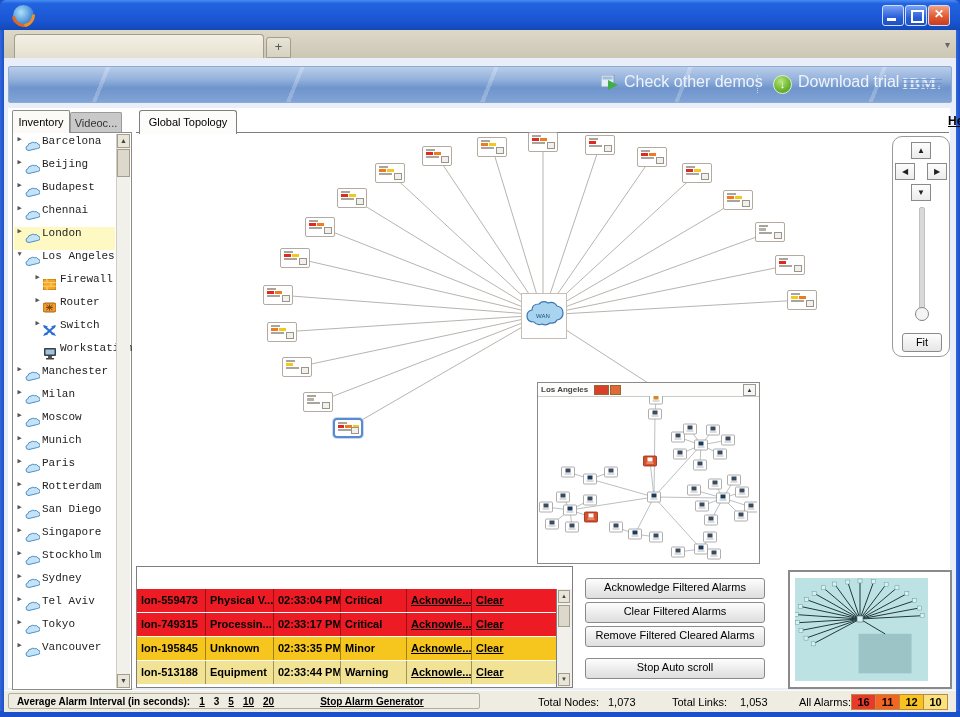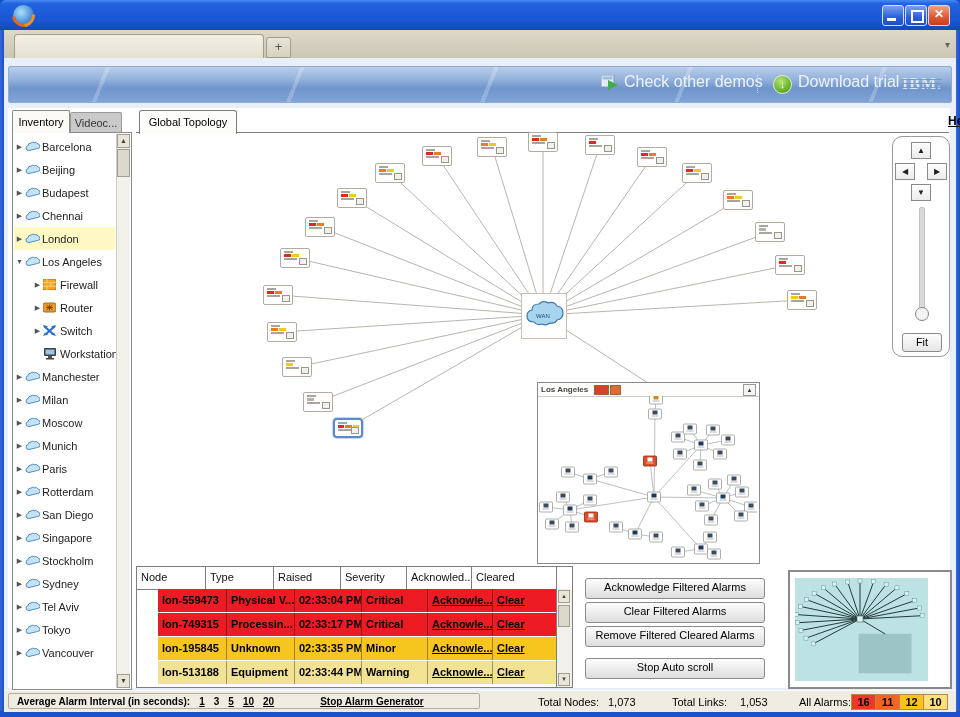--- a/index.html
+++ b/index.html
@@ -52,21 +52,21 @@
   
   .content{position:absolute;left:8px;top:108px;width:942px;height:580px;background:#fff;}
   
   .sidetab{position:absolute;font-size:11px;text-align:center;cursor:pointer;}
   .sidetab.active{left:12px;top:110px;width:56px;height:22px;line-height:22px;background:#fbfaf6;
     border:1px solid #8b8b8b;border-bottom:none;border-radius:2px 2px 0 0;z-index:3;}
   .sidetab.inactive{left:70px;top:112px;width:50px;height:20px;line-height:20px;background:#c9c9c9;
     border:1px solid #9a9a9a;border-bottom:none;border-radius:2px 2px 0 0;color:#333;}
   .treebox{position:absolute;left:12px;top:132px;width:118px;height:556px;background:#fff;border:1px solid #8b8b8b;z-index:2;}
   .tree-items{position:absolute;left:1px;top:2px;width:101px;}
-  .tree-item{height:23px;display:flex;align-items:center;font-size:11px;color:#222;cursor:pointer;}
+  .tree-item{height:23px;display:flex;font-size:11px;color:#222;cursor:pointer;font-family:Liberation Mono, monospace;}
   .tree-item.sel{background:#fef9c3;}
   .tree-item.child{padding-left:18px;}
   .tarrow{width:11px;text-align:center;font-size:7px;color:#555;flex:0 0 11px;}
   .ticon{width:17px;flex:0 0 17px;display:flex;align-items:center;}
   .tlabel{white-space:nowrap;}
   .vscroll{position:absolute;right:1px;top:1px;width:13px;background:#f2f0ea;border-left:1px solid #d0ccc0;}
   .vscroll .sbtn{position:absolute;left:0;width:13px;height:14px;background:#e9e5d9;border:1px solid #a29d8e;
     box-sizing:border-box;text-align:center;font-size:7px;color:#444;line-height:12px;cursor:pointer;}
   .vscroll .thumb{position:absolute;left:0;width:13px;background:#dcd8cb;border:1px solid #a29d8e;box-sizing:border-box;cursor:pointer;}
   
@@ -101,21 +101,21 @@
   .ibadge{position:absolute;top:2px;height:8px;border:1px solid #963;}
   .inset-col{position:absolute;right:3px;top:1px;width:11px;height:10px;border:1px solid #999;background:#f5f5f2;
     text-align:center;font-size:6px;line-height:10px;color:#333;cursor:pointer;}
   
   .atable{position:absolute;left:136px;top:566px;width:437px;height:122px;background:#fff;border:1px solid #7e7e7e;box-sizing:border-box;}
   .ahead{position:absolute;left:0;top:0;right:15px;height:22px;display:grid;
     grid-template-columns:69px 68px 67px 66px 65px 1fr;border-bottom:1px solid #7e7e7e;}
   .ahead div{font-size:11px;color:#111;padding:4px 0 0 4px;border-right:1px solid #7e7e7e;
     white-space:nowrap;overflow:hidden;cursor:pointer;}
   .abody{position:absolute;left:0;top:22px;right:15px;bottom:0;}
-  .arow{height:23px;display:grid;grid-template-columns:69px 68px 67px 66px 65px 1fr;border-bottom:1px solid #fff;margin-left:21px;}
+  .arow{height:23px;display:grid;grid-template-columns:69px 68px 67px 66px 65px 1fr;border-bottom:1px solid #fff;}
   .arow div{font-size:11px;font-weight:bold;color:#000;padding:5px 0 0 4px;border-right:1px solid rgba(0,0,0,.35);
     white-space:nowrap;overflow:hidden;}
   .arow a{color:#000;text-decoration:underline;cursor:pointer;}
   .arow.critical{background:#ed1c24;}
   .arow.minor{background:#f6c51e;}
   .arow.warning{background:#f2e394;}
   .atbl-scroll{position:absolute;right:0;top:22px;bottom:0;width:15px;background:#f2f0ea;border-left:1px solid #7e7e7e;}
   .atbl-scroll .sbtn{position:absolute;left:1px;width:12px;height:13px;background:#e9e5d9;border:1px solid #a29d8e;
     box-sizing:border-box;text-align:center;font-size:6px;color:#444;line-height:11px;cursor:pointer;}
   .atbl-scroll .thumb{position:absolute;left:1px;top:16px;width:12px;height:22px;background:#dcd8cb;border:1px solid #a29d8e;box-sizing:border-box;cursor:pointer;}
@@ -935,28 +935,20 @@
       </g>
       <g>
         <rect x="169.5" y="153" width="13" height="10" rx="1" fill="#fff" stroke="#9a9a9a" stroke-width="0.8"></rect>
         <rect x="173.5" y="154.5" width="5" height="4" fill="#394b5e"></rect>
         <rect x="172.5" y="159.5" width="7" height="1" fill="#b8b8b8"></rect>
       </g>
     </svg>
 </div>
 
 <div class="atable">
-  <div class="ahead" id="alarmHead">
-      <div>Node</div>
-      <div>Type</div>
-      <div>Raised</div>
-      <div>Severity</div>
-      <div>Acknowled...</div>
-      <div>Cleared</div>
-    </div>
   <div class="abody" id="alarmBody">
       <div class="arow critical">
         <div>lon-559473</div>
         <div>Physical V...</div>
         <div>02:33:04 PM</div>
         <div>Critical</div>
         <div><a>Acknowle...</a></div>
         <div><a>Clear</a></div>
       </div>
       <div class="arow critical">

